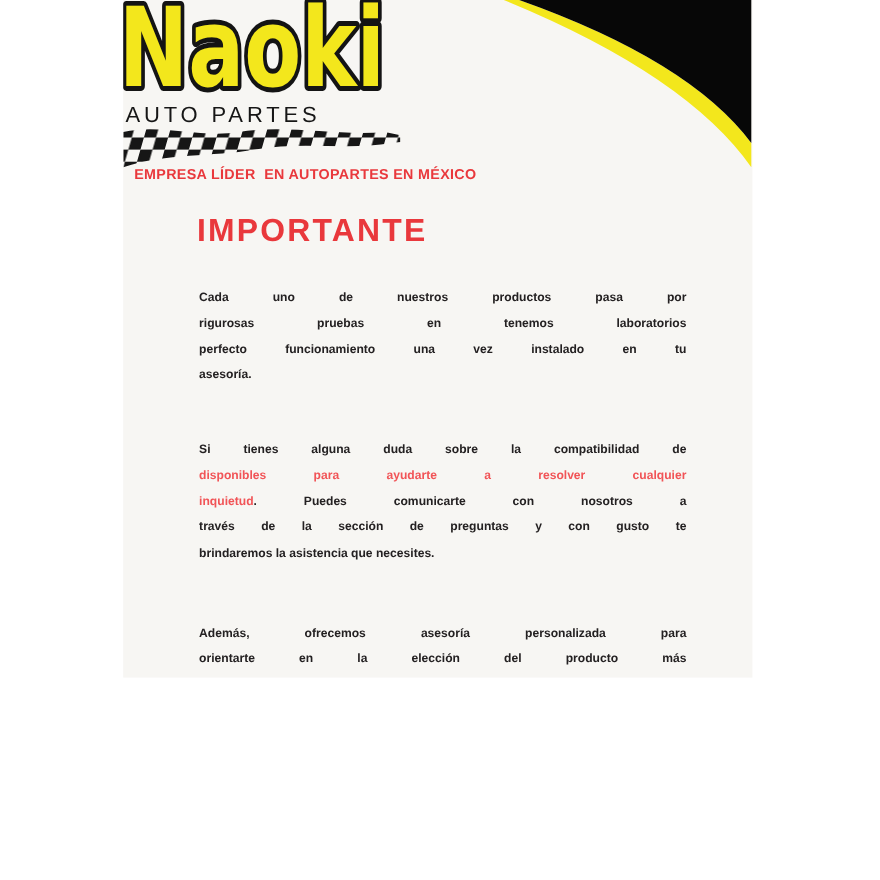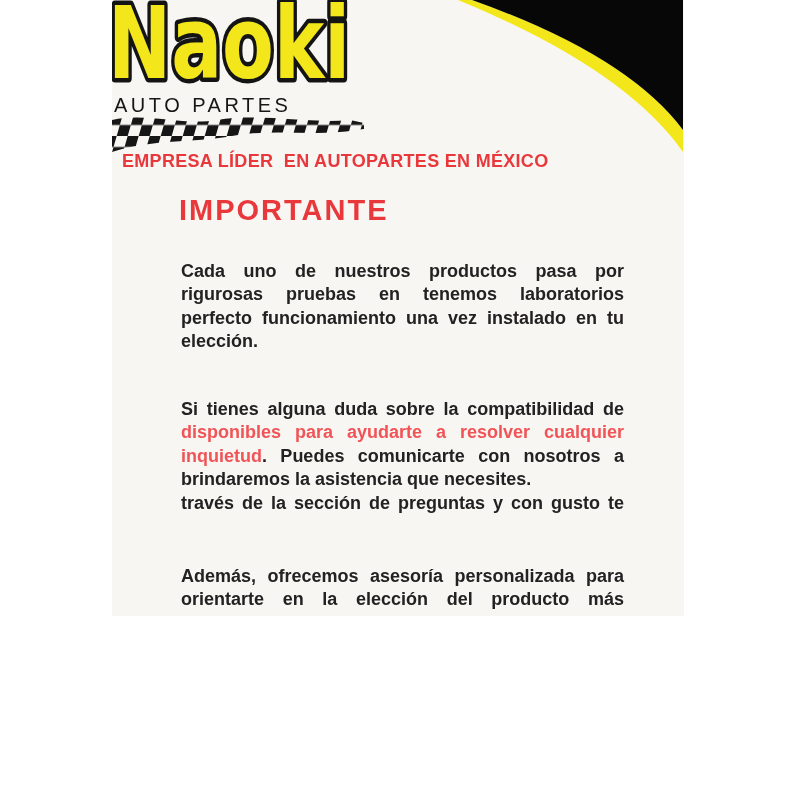--- a/index.html
+++ b/index.html
@@ -7,26 +7,26 @@
        font-family:"Liberation Sans",sans-serif;}
   .poster{position:absolute;left:112px;top:0;width:572px;height:616px;
           background:var(--poster_bg,#f7f6f3);overflow:hidden;}
   
   .logo-svg{position:absolute;left:-6px;top:-12px;overflow:visible;}
   .logo-svg text{font-family:"DejaVu Sans","Liberation Sans",sans-serif;
                  font-weight:bold;}
   .logo-sub{position:absolute;left:2px;top:94px;font-size:20px;font-weight:400;
             letter-spacing:3.5px;color:#161616;white-space:nowrap;}
   .flag{position:absolute;left:0px;top:114px;}
-  .tagline{position:absolute;left:10px;top:151px;font-size:18px;font-weight:700;
+  .tagline{position:absolute;left:10px;top:151px;font-size:13px;font-weight:700;
            color:var(--accent_red,#e9383c);letter-spacing:.3px;white-space:pre;}
   
   .heading{position:absolute;left:67px;top:194px;font-size:29px;font-weight:700;
            letter-spacing:2px;color:var(--accent_red,#e9383c);}
-  .para{position:absolute;left:69px;width:443px;font-size:18px;font-weight:700;
+  .para{position:absolute;left:69px;width:443px;font-size:11px;font-weight:700;
         color:var(--body_text,#242122);line-height:23.4px;}
   .para .line{text-align:justify;text-align-last:justify;}
   .para .line.last{text-align-last:left;}
   .para .hl{color:var(--highlight_red,#f15457);}
   .para:nth-of-type(1){top:260px;}
   .para:nth-of-type(2){top:398px;}
   .para:nth-of-type(3){top:565px;}
   
   .corner-tr,.bottom-art{position:absolute;display:block;}
   .corner-tr{right:0;top:0;}
@@ -59,28 +59,28 @@
   </svg>
 
   <div class="tagline">EMPRESA LÍDER  EN AUTOPARTES EN MÉXICO</div>
 
   <div class="heading">IMPORTANTE</div>
   <div>
       <div class="para">
         <div class="line"><span>Cada uno de nuestros productos pasa por</span></div>
         <div class="line"><span>rigurosas pruebas en tenemos laboratorios</span></div>
         <div class="line"><span>perfecto funcionamiento una vez instalado en tu</span></div>
-        <div class="line last"><span>elección.</span></div>
+        <div class="line last"><span>asesoría.</span></div>
       </div>
       <div class="para">
         <div class="line"><span>Si tienes alguna duda sobre la compatibilidad de</span></div>
         <div class="line"><span class="hl">disponibles para ayudarte a resolver cualquier</span></div>
         <div class="line"><span class="hl">inquietud</span><span>. Puedes comunicarte con nosotros a</span></div>
+        <div class="line"><span>través de la sección de preguntas y con gusto te</span></div>
         <div class="line last"><span>brindaremos la asistencia que necesites.</span></div>
-        <div class="line"><span>través de la sección de preguntas y con gusto te</span></div>
       </div>
       <div class="para">
         <div class="line"><span>Además, ofrecemos asesoría personalizada para</span></div>
         <div class="line"><span>orientarte en la elección del producto más</span></div>
       </div>
     </div>
 
   <svg class="bottom-art" width="572" height="140" viewBox="0 0 572 140">
     <defs>
       <linearGradient id="fanL" x1="0" y1="0" x2="0" y2="1">

